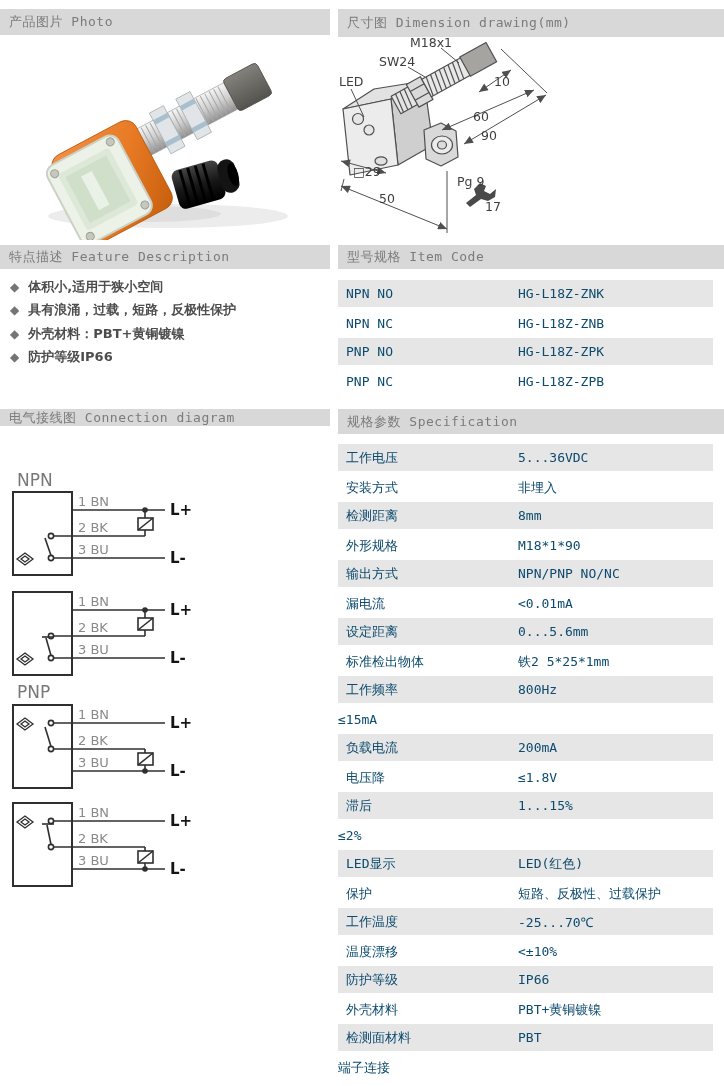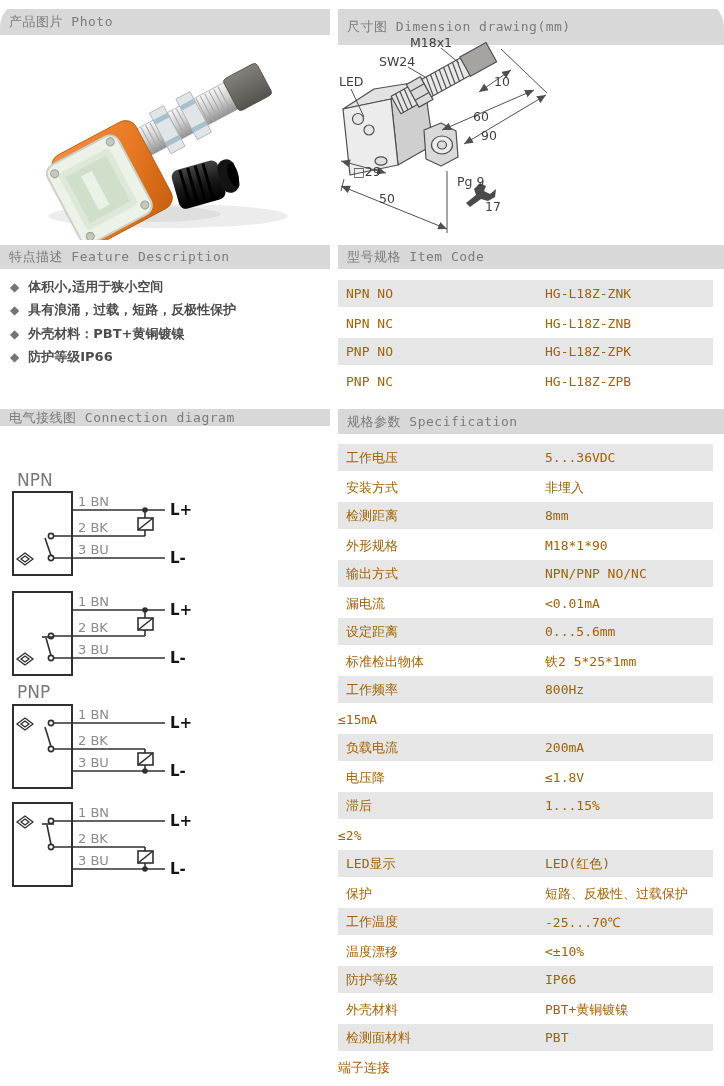--- a/index.html
+++ b/index.html
@@ -1,55 +1,55 @@
 <!DOCTYPE html>
 <html><head>
 <meta charset="utf-8">
 <style>
   html,body { margin:0; padding:0; background:#fff; }
   .page { position:relative; width:724px; height:1086px; background:#ffffff;
-          font-family:"DejaVu Sans", sans-serif; overflow:hidden;border-radius:27px; }
+          font-family:"DejaVu Sans", sans-serif; overflow:hidden; }
 
   
   .hdr { position:absolute; background:#d8d8d8; color:#7b7b7b;
          font-family:"DejaVu Sans Mono", monospace; font-size:13px;
          box-sizing:border-box; padding-left:9px; letter-spacing:0.5px;
          display:flex; align-items:center; }
 
   
   .features { position:absolute; left:10px; top:275px; width:320px; }
   .feat { display:flex; align-items:center; height:23.5px;
           color:#4d4d4d; font-size:13px; font-weight:bold; }
   .feat .bullet { color:#757575; font-size:12px; margin-right:9px; }
 
   
   .tbl { position:absolute; left:338px; width:375px; }
   .row { display:flex; align-items:center; height:29px; box-sizing:border-box;
-         font-family:"DejaVu Sans Mono", monospace; font-size:13px; color:#a16207;gap:27px; }
+         font-family:"DejaVu Sans Mono", monospace; font-size:13px; color:#0c4a6e; }
   .row.shaded { background:#e6e6e6; border-bottom:2px solid #ffffff; }
   .row .c1 { width:172px; padding-left:8px; flex:none; }
   .row .c2 { flex:1; }
 
   
   .diag { position:absolute; left:0; }
   .conn-label { position:absolute; left:17px; color:#787878; font-size:17px; }
   .wl { font-family:"DejaVu Sans", sans-serif; font-size:13px; fill:#8a8a8a; }
   .pl { font-family:"DejaVu Sans", sans-serif; font-size:15px; font-weight:bold; fill:#141414; }
 
   
   .dt { font-family:"DejaVu Sans", sans-serif; font-size:12.5px; fill:#3d3d3d; }
   svg { position:absolute; }
 </style>
 </head>
 <body>
 
 <div class="page">
 
   <div class="hdr" style="left:0;top:9px;width:330px;height:26px">产品图片 Photo</div>
-  <div class="hdr" style="left:338px;top:9px;width:386px;height:36px">尺寸图 Dimension drawing(mm)</div>
+  <div class="hdr" style="left:338px;top:9px;width:386px;height:28px">尺寸图 Dimension drawing(mm)</div>
   <div class="hdr" style="left:0;top:245px;width:330px;height:24px">特点描述 Feature Description</div>
   <div class="hdr" style="left:338px;top:245px;width:386px;height:24px">型号规格 Item Code</div>
   <div class="hdr" style="left:0;top:409px;width:330px;height:17px">电气接线图 Connection diagram</div>
   <div class="hdr" style="left:338px;top:409px;width:466px;height:25px">规格参数 Specification</div>
 
   <svg style="left:18px;top:44px" width="300" height="196" viewBox="0 0 300 196">
     <defs>
       <linearGradient id="pSilver" x1="0" y1="0" x2="0" y2="1">
         <stop offset="0" stop-color="#f6f6f6"></stop>
           <stop offset="0.5" stop-color="#cfcfcf"></stop>

